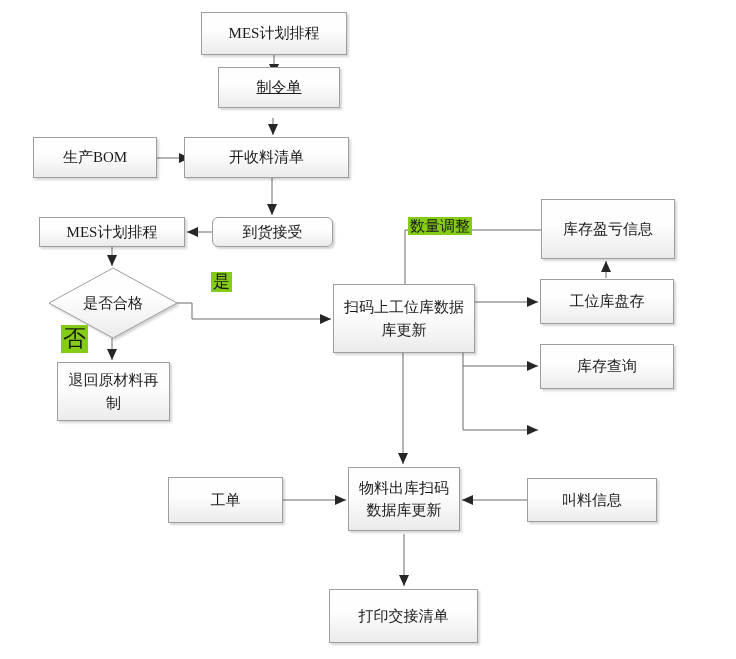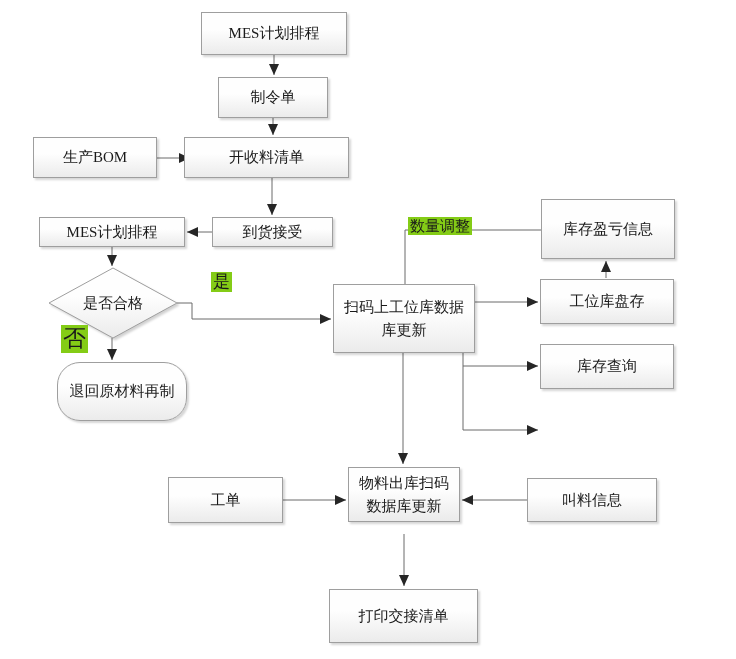--- a/index.html
+++ b/index.html
@@ -55,33 +55,33 @@
     <line x1="606" y1="278" x2="606" y2="261" stroke="#6b6b6b" marker-end="url(#ah)"></line>
     <polyline points="463,353 463,430 538,430" fill="none" stroke="#6b6b6b" marker-end="url(#ah)"></polyline>
     <line x1="463" y1="366" x2="538" y2="366" stroke="#6b6b6b" marker-end="url(#ah)"></line>
     <line x1="403" y1="353" x2="403" y2="464" stroke="#6b6b6b" marker-end="url(#ah)"></line>
     <line x1="283" y1="500" x2="346" y2="500" stroke="#6b6b6b" marker-end="url(#ah)"></line>
     <line x1="527" y1="500" x2="462" y2="500" stroke="#6b6b6b" marker-end="url(#ah)"></line>
     <line x1="404" y1="534" x2="404" y2="586" stroke="#6b6b6b" marker-end="url(#ah)"></line>
   </svg>
 
   <div class="node" style="left:201px;top:12px;width:146px;height:43px;font-family:Liberation Serif, serif;">MES计划排程</div>
-  <div class="node" style="left:218px;top:77px;width:110px;height:41px;">制令单</div>
+  <div class="node" style="left:218px;top:67px;width:122px;height:41px;text-decoration:underline;">制令单</div>
   <div class="node" style="left:33px;top:137px;width:124px;height:41px;">生产BOM</div>
   <div class="node" style="left:184px;top:137px;width:165px;height:41px;">开收料清单</div>
-  <div class="node" style="left:212px;top:217px;width:121px;height:30px;">到货接受</div>
+  <div class="node" style="left:212px;top:217px;width:121px;height:30px;border-radius:6px;">到货接受</div>
   <div class="node" style="left:39px;top:217px;width:146px;height:30px;">MES计划排程</div>
   <div class="diamond-label" style="left:49px;top:268px;width:128px;height:70px;">是否合格</div>
-  <div class="node" style="left:57px;top:362px;width:130px;height:59px;padding:0 8px;border-radius:23px;">退回原材料再制</div>
+  <div class="node" style="left:57px;top:362px;width:113px;height:59px;padding:0 8px;">退回原材料再制</div>
   <div class="node" style="left:333px;top:284px;width:142px;height:69px;padding:0 8px;">扫码上工位库数据库更新</div>
   <div class="node" style="left:541px;top:199px;width:134px;height:60px;">库存盈亏信息</div>
   <div class="node" style="left:540px;top:344px;width:134px;height:45px;">库存查询</div>
   <div class="node" style="left:540px;top:279px;width:134px;height:45px;">工位库盘存</div>
   <div class="node" style="left:168px;top:477px;width:115px;height:46px;">工单</div>
-  <div class="node" style="left:348px;top:467px;width:112px;height:55px;padding:0 6px;">物料出库扫码数据库更新</div>
+  <div class="node" style="left:348px;top:467px;width:112px;height:64px;padding:0 6px;">物料出库扫码数据库更新</div>
   <div class="node" style="left:527px;top:478px;width:130px;height:44px;">叫料信息</div>
   <div class="node" style="left:329px;top:589px;width:149px;height:54px;">打印交接清单</div>
 
   <div class="edge-label lbl-yes" style="left:211px;top:272px;">是</div>
   <div class="edge-label lbl-no" style="left:61px;top:325px;">否</div>
   <div class="edge-label" style="left:408px;top:217px;">数量调整</div>
 
 </div>
 
 </body></html>

